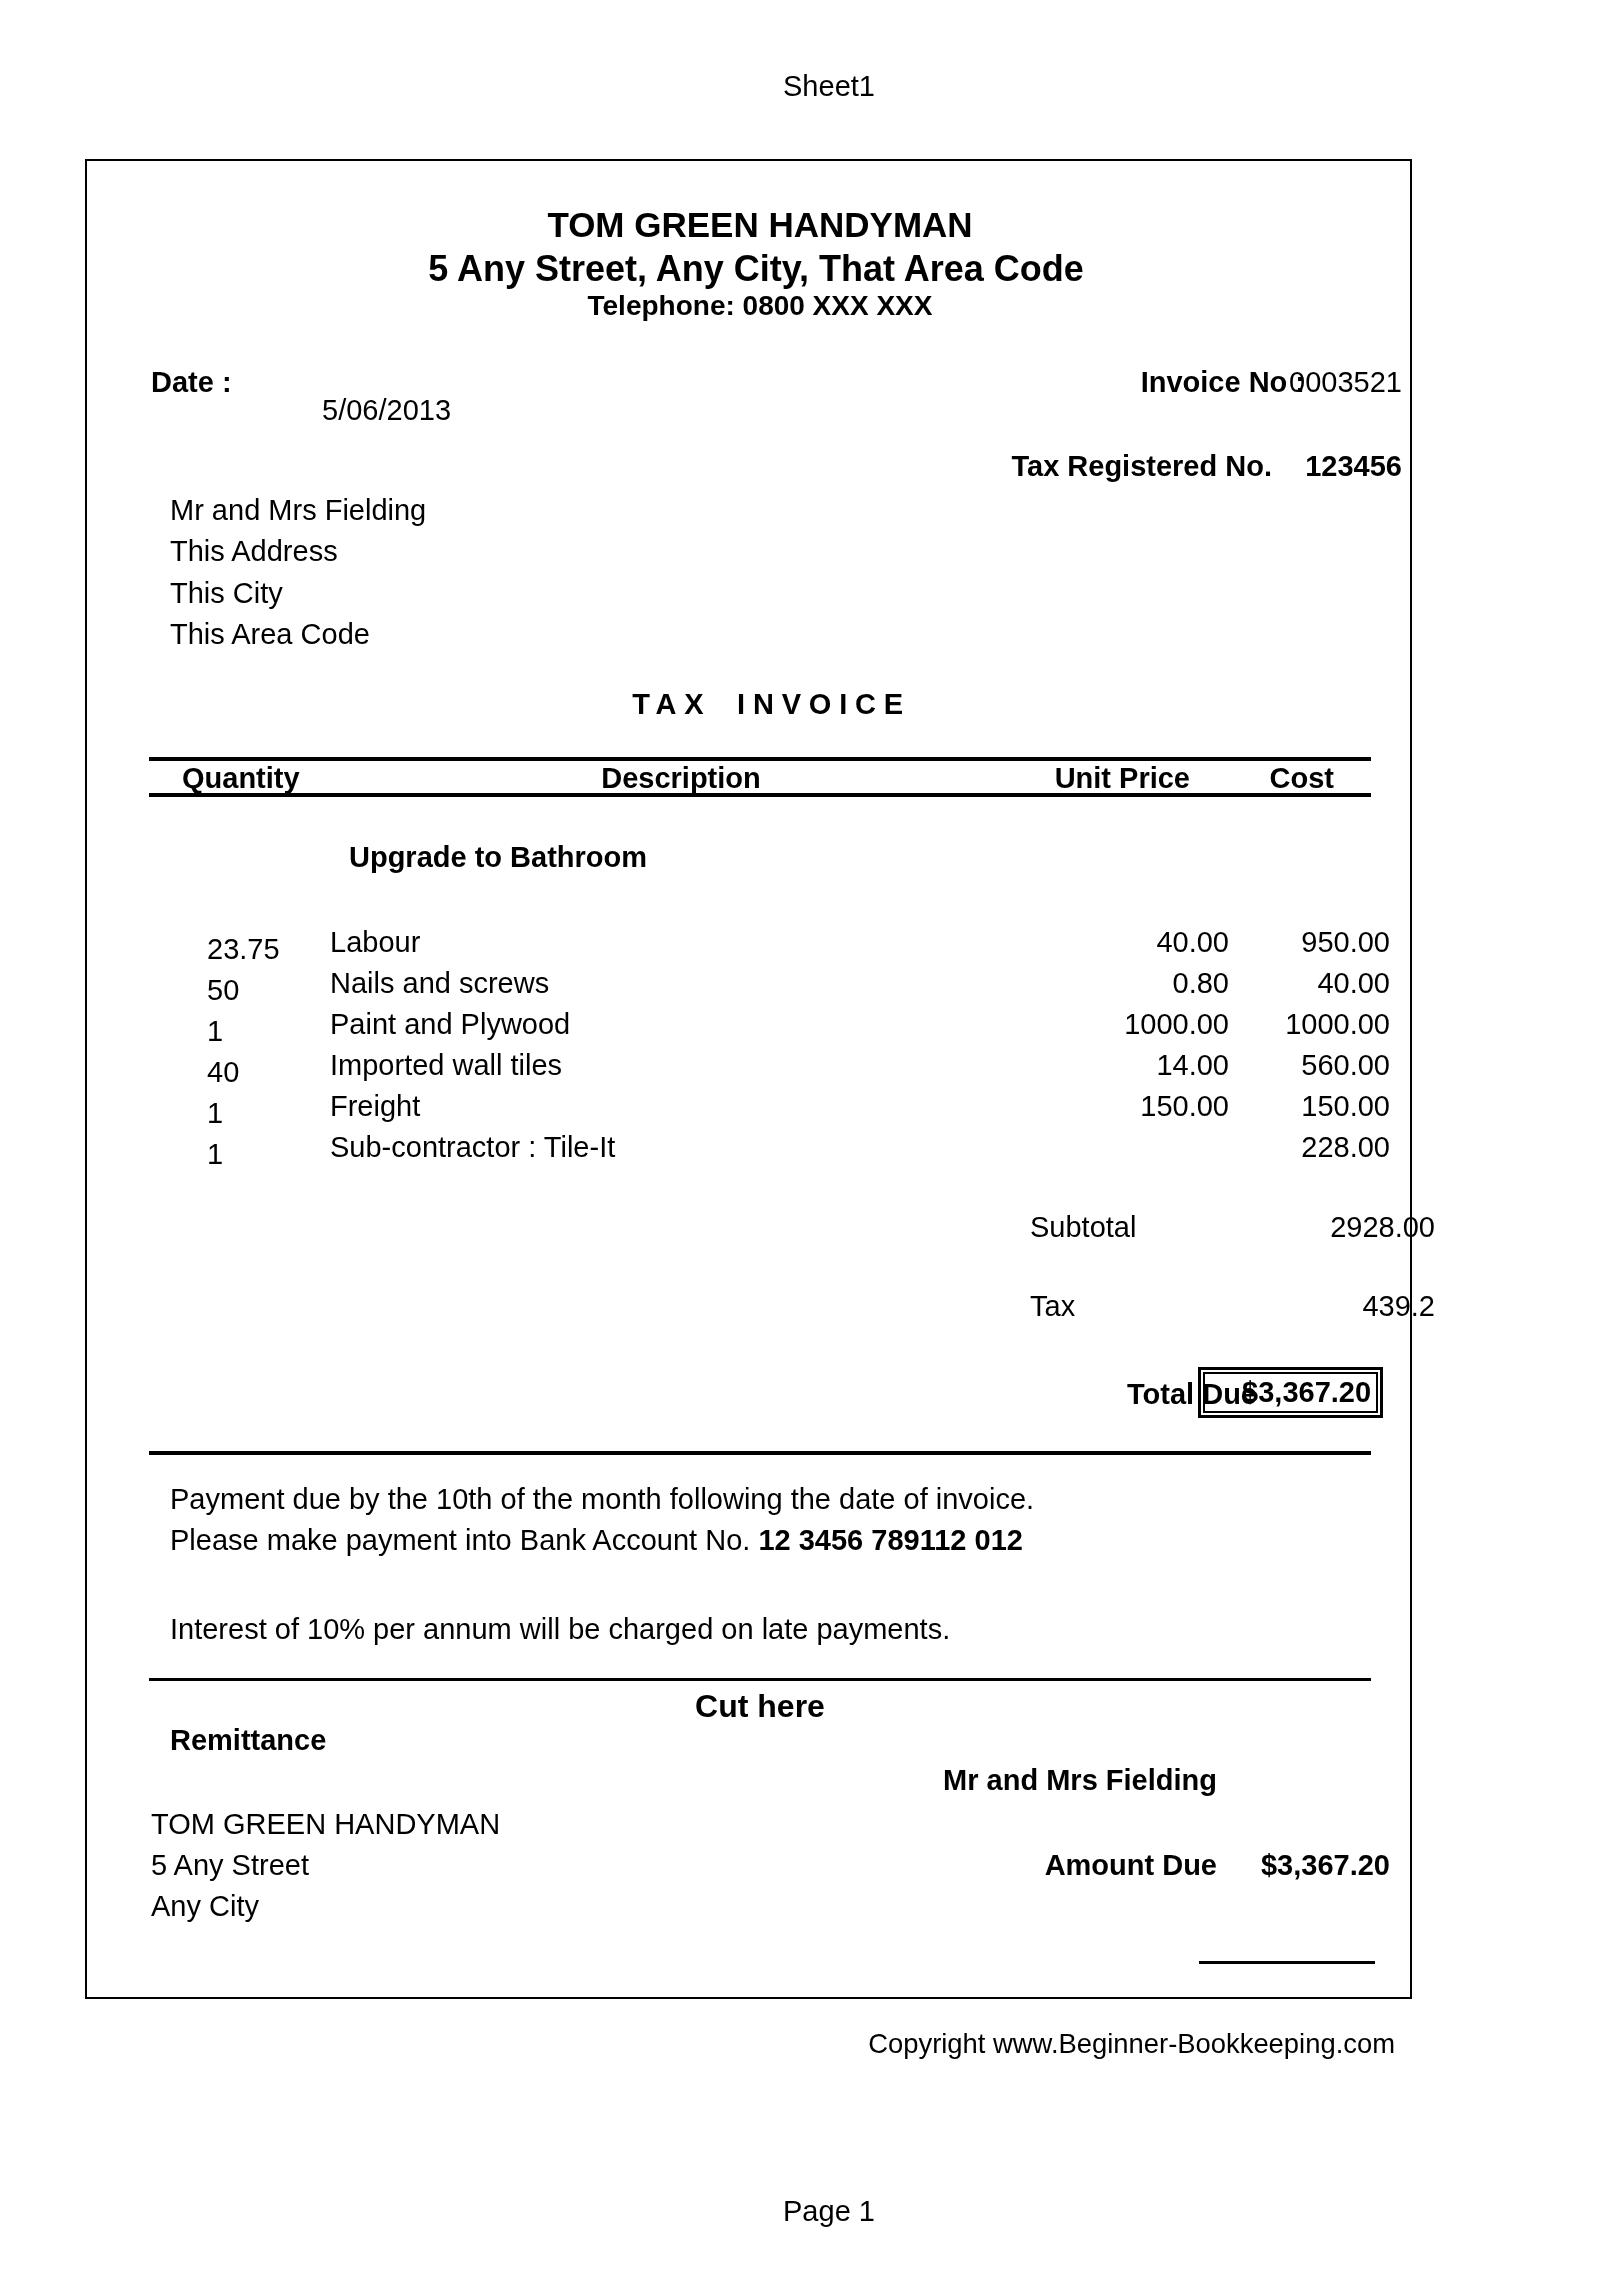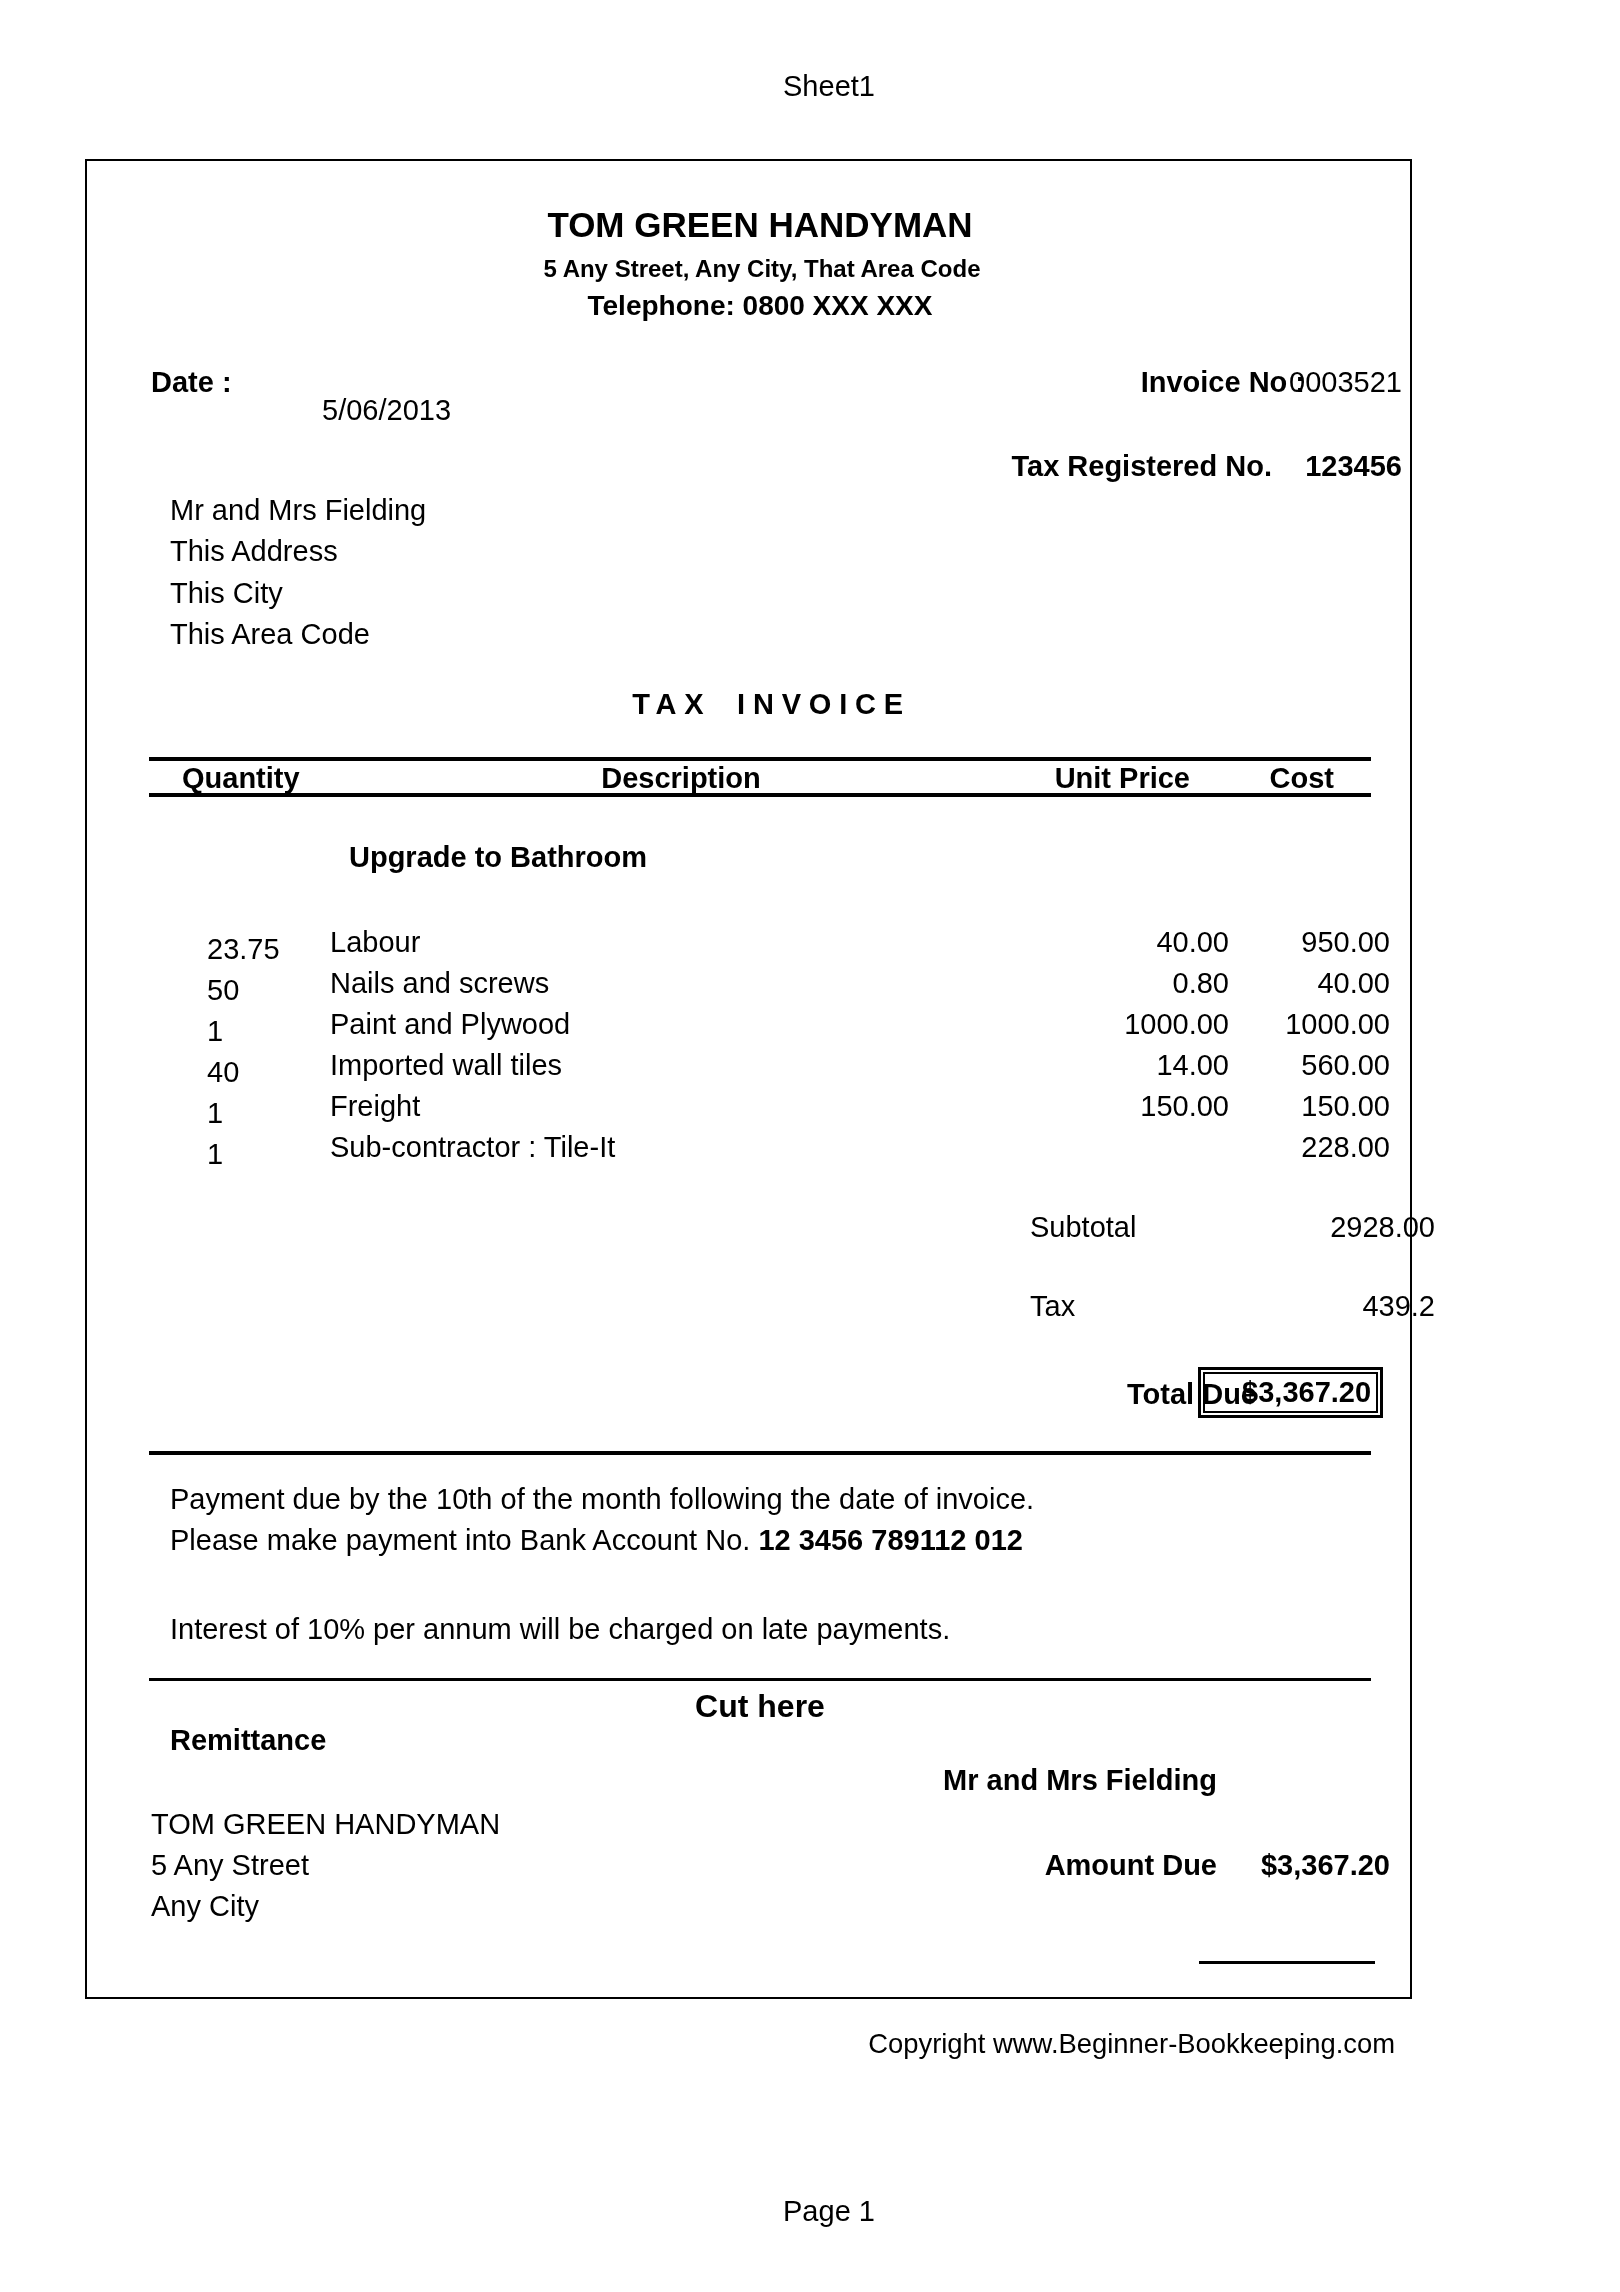--- a/index.html
+++ b/index.html
@@ -16,21 +16,21 @@
   .b{font-weight:bold;}
   .t30{font-size:29px;line-height:35px;white-space:nowrap;padding-left:19px;}
   .t28{font-size:27.4px;line-height:33px;white-space:nowrap;}
 
   .sheet-label{top:69px;left:0;width:100%;}
   .invoice-box{
     left:85px;top:159px;width:1327px;height:1840px;
     border:2.9px solid #000;box-sizing:border-box;
   }
   .biz-name{top:43px;left:62px;width:1222px;font-size:35px;line-height:41px;}
-  .biz-addr{top:91px;left:64px;width:1222px;font-size:24px;line-height:33px;}
+  .biz-addr{top:91px;left:58px;width:1222px;font-size:36px;line-height:33px;}
   .biz-tel{top:128px;left:62px;width:1222px;font-size:28px;line-height:33px;}
 
   .row{position:absolute;left:62px;width:1222px;height:37px;}
   .meta-row{position:absolute;left:62px;width:1242px;height:37px;}
   .meta-row .lbl-date{position:absolute;left:2px;}
   .meta-row .val-date{position:absolute;left:173px;margin-top:28px;}
   .meta-row .lbl-invno{position:absolute;right:105px;}
   .meta-row .lbl-taxreg{position:absolute;right:138px;}
   .meta-row .val-right{position:absolute;right:8px;}
 

